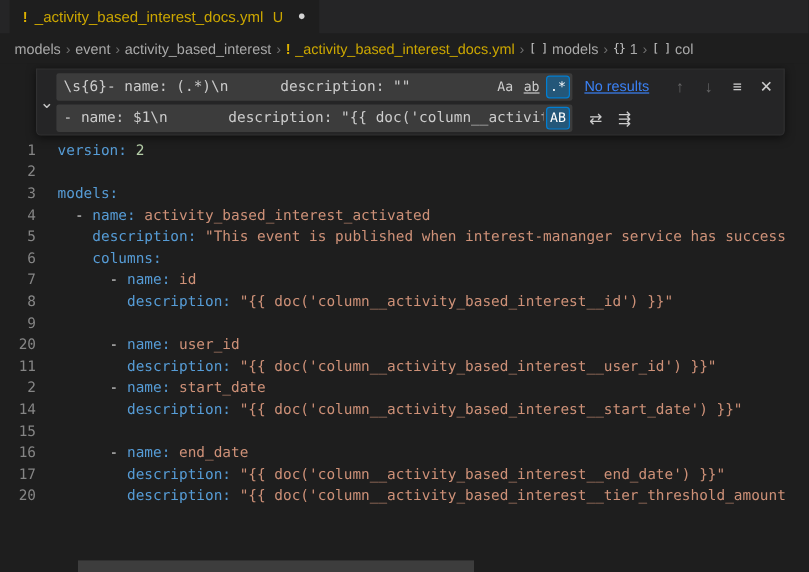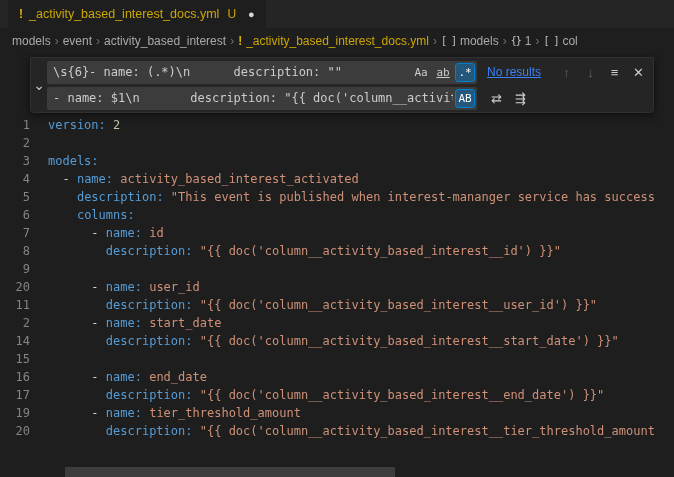--- a/index.html
+++ b/index.html
@@ -215,24 +215,20 @@
         </div>
         <div class="line">
           <span class="ln">16</span>
           <span class="lt"><span class="tok-p">      - </span><span class="tok-k">name:</span><span class="tok-p"> </span><span class="tok-s">end_date</span></span>
         </div>
         <div class="line">
           <span class="ln">17</span>
           <span class="lt"><span class="tok-p">        </span><span class="tok-k">description:</span><span class="tok-p"> </span><span class="tok-s">"{{ doc('column__activity_based_interest__end_date') }}"</span></span>
         </div>
         <div class="line">
-          <span class="ln">19</span>
-          <span class="lt"><span class="tok-p">      - </span><span class="tok-k">name:</span><span class="tok-p"> </span><span class="tok-s">tier_threshold_amount</span></span>
-        </div>
-        <div class="line">
           <span class="ln">20</span>
           <span class="lt"><span class="tok-p">        </span><span class="tok-k">description:</span><span class="tok-p"> </span><span class="tok-s">"{{ doc('column__activity_based_interest__tier_threshold_amount</span></span>
         </div>
       </div>
 
     <div class="hscroll"></div>
   </div>
 </div>
 
 </body></html>

